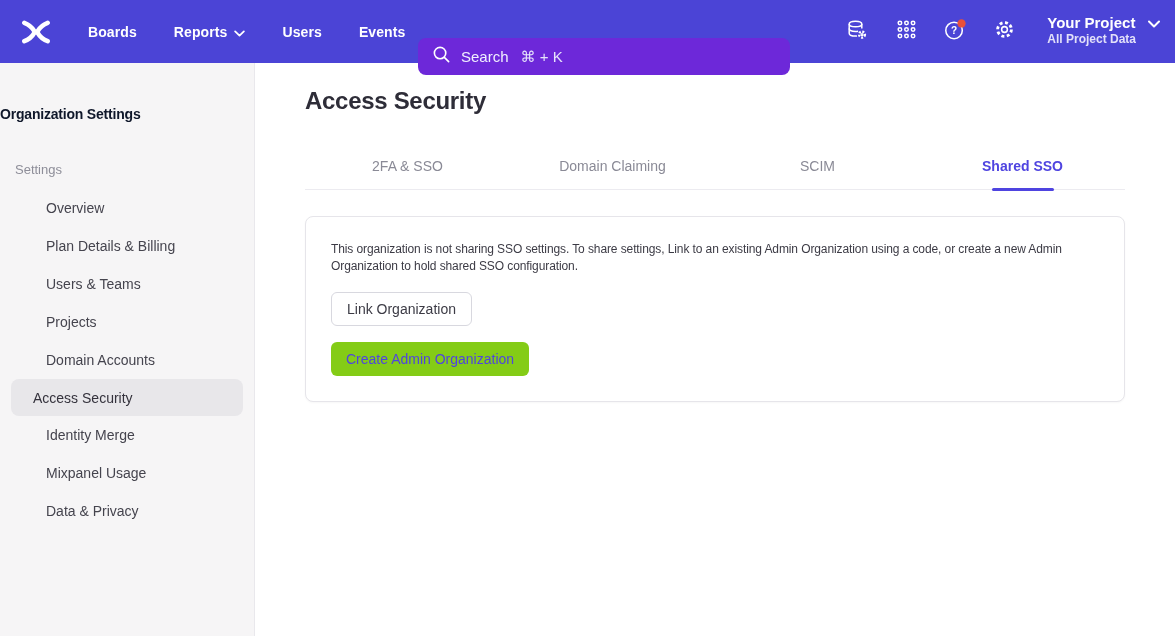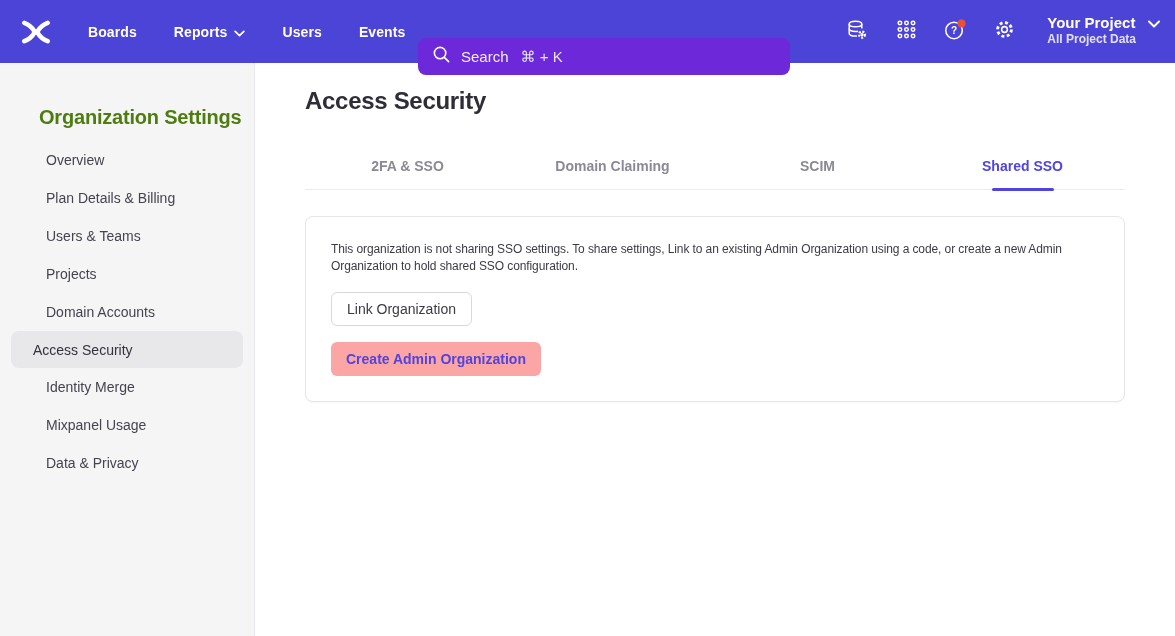--- a/index.html
+++ b/index.html
@@ -33,42 +33,42 @@
 
   
   .page-body { display: flex; height: 577px; }
 
   
   .sidebar {
     width: 255px; min-width: 255px; background: #F6F5F6;
     border-right: 1px solid #E9E8EC; padding-top: 43px;
   }
   .sidebar-title {
-    font-size: 20px; font-weight: 700; color: #4d7c0f;
-    padding-left: 39px; letter-spacing: -0.2px;
+    font-size: 14px; font-weight: 700; color: #0f172a;
+    letter-spacing: -0.2px;
   }
   .sidebar-section-label { margin-top: 40px; padding-left: 15px; font-size: 13px; color: #8E8E99; }
   .sidebar-nav { margin-top: 12px; }
   .side-item {
     height: 38px; display: flex; align-items: center;
     padding-left: 46px; font-size: 14px; color: #45444E; cursor: pointer;
   }
   .side-item.active {
     margin: 0 11px; padding-left: 22px; height: 37px;
     background: #E8E7EA; border-radius: 8px; color: #34323C;
   }
 
   
   .main { flex: 1; background: #fff; padding: 24px 50px 0 50px; }
   .page-title { font-size: 24px; font-weight: 700; color: #2E2D38; letter-spacing: -0.3px; }
 
   .tabs { margin-top: 35px; display: flex; border-bottom: 1px solid #ECEBF0; }
   .tab {
     flex: 1; text-align: center; padding: 8px 0 15px; font-size: 14px;
-    color: #8A8A96; cursor: pointer; position: relative; font-weight: bold;
+    color: #8A8A96; cursor: pointer; position: relative;
   }
   .tab.active { color: #4F44E0; font-weight: 600; }
   .tab-underline {
     position: absolute; bottom: -2px; left: 50%; transform: translateX(-50%);
     width: 62px; height: 3px; background: #4F44E0; border-radius: 2px;
   }
 
   .card {
     margin-top: 26px; border: 1px solid #E6E5EA; border-radius: 8px;
     background: #fff; padding: 24px 25px 25px; box-shadow: 0 1px 2px rgba(40,40,60,0.04);
@@ -76,22 +76,22 @@
   .card-description {
     font-size: 12px; line-height: 1.38; color: #3C3B45;
     max-width: 790px; letter-spacing: -0.1px;
   }
   .btn { display: block; width: fit-content; font-family: inherit; font-size: 14px; border-radius: 6px; cursor: pointer; text-align: center; }
   .btn-secondary {
     margin-top: 18px; padding: 8px 15px; background: #fff;
     border: 1px solid #D8D8DF; color: #3C3B45;
   }
   .btn-tertiary {
-    margin-top: 16px; padding: 9px 15px; background: #fca5a5;
-    border: none; color: #4F44E0; font-weight: 700;
+    margin-top: 16px; padding: 9px 15px; background: #84cc16;
+    border: none; color: #4F44E0; font-weight: 400;
   }
 </style>
 </head>
 <body>
 
 <div class="navbar">
   <div class="logo">
     <svg width="30" height="24" viewBox="0 0 36 28" fill="none">
       <path d="M4 3 Q12 6 16 13" stroke="#fff" stroke-width="5.5" stroke-linecap="round"></path>
       <path d="M32 3 Q24 6 20 13" stroke="#fff" stroke-width="5.5" stroke-linecap="round"></path>
@@ -179,20 +179,21 @@
           </svg>
       </span>
     </div>
   </div>
 </div>
 
 <div class="page-body">
 
   <div class="sidebar">
     <div class="sidebar-title">Organization Settings</div>
+    <div class="sidebar-section-label">Settings</div>
     <div class="sidebar-nav">
       <div class="side-item">Overview</div>
       <div class="side-item">Plan Details &amp; Billing</div>
       <div class="side-item">Users &amp; Teams</div>
       <div class="side-item">Projects</div>
       <div class="side-item">Domain Accounts</div>
       <div class="side-item active">Access Security</div>
       <div class="side-item">Identity Merge</div>
       <div class="side-item">Mixpanel Usage</div>
       <div class="side-item">Data &amp; Privacy</div>

